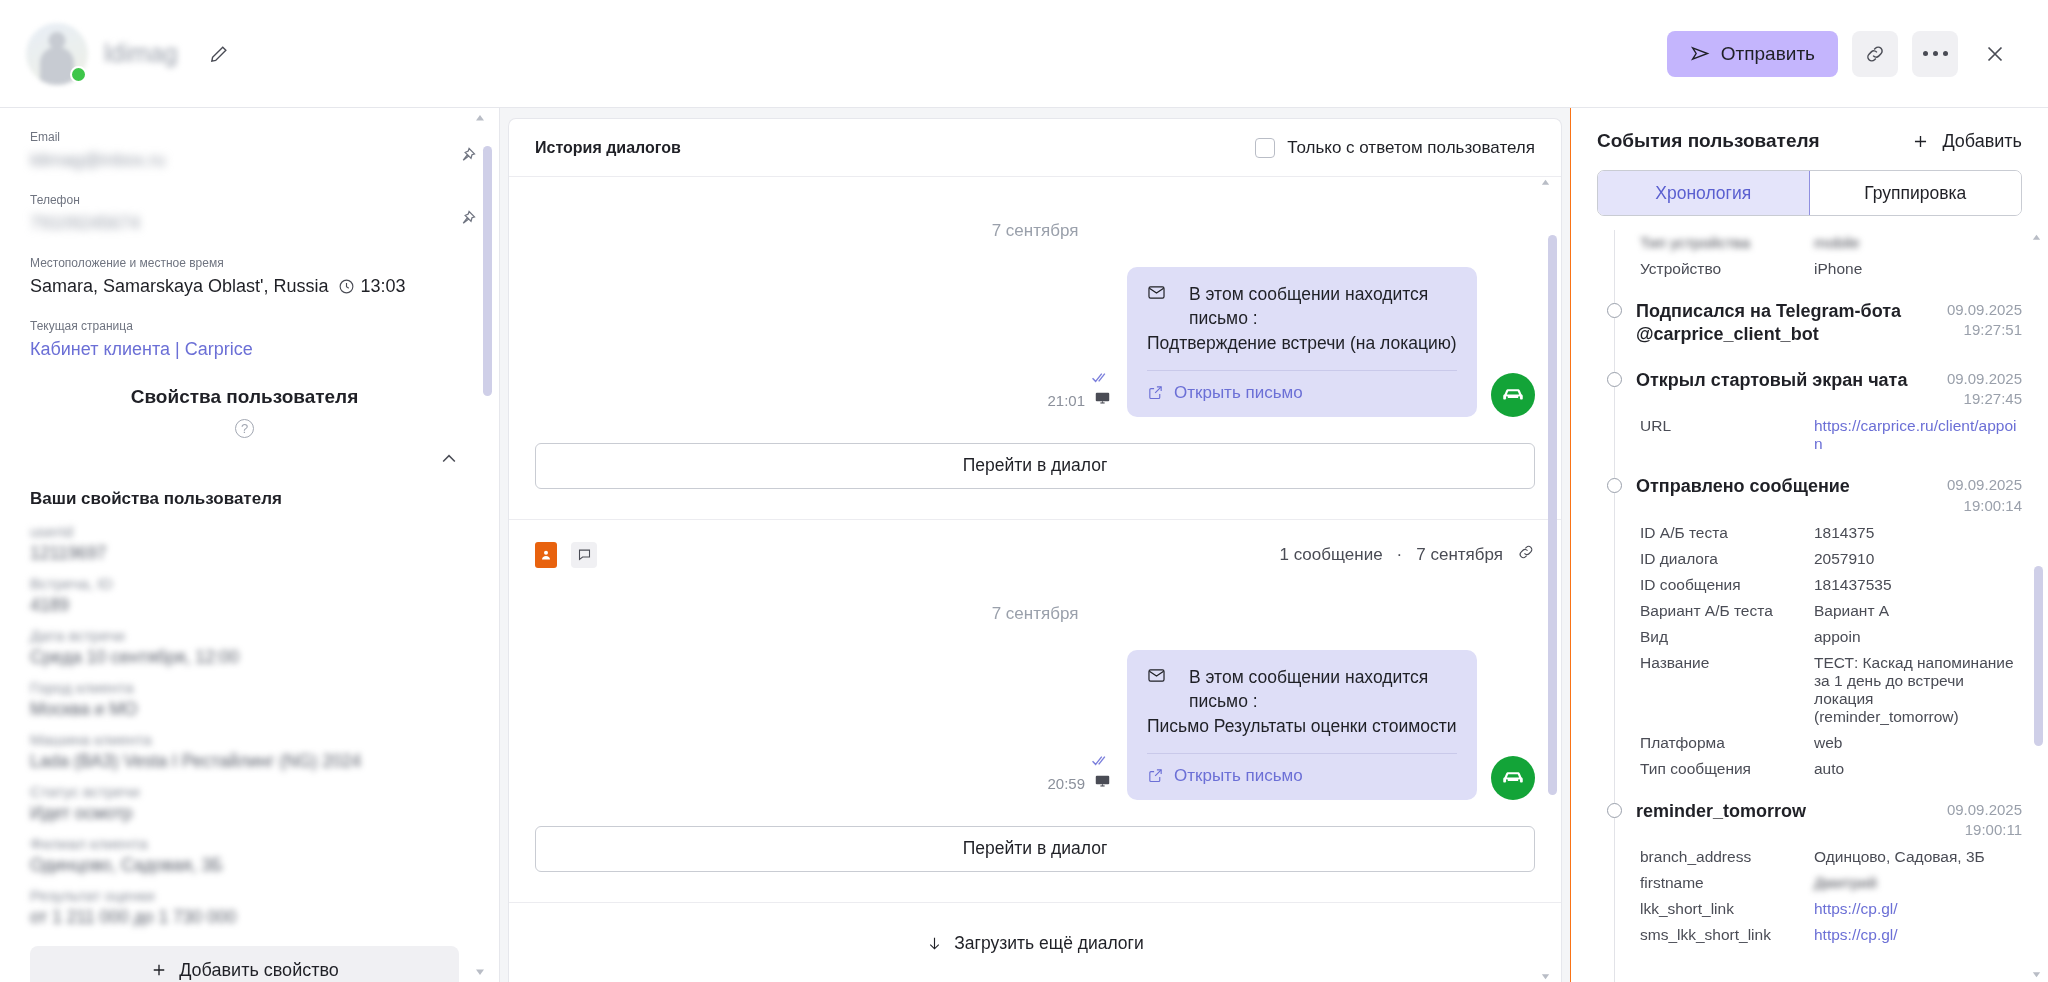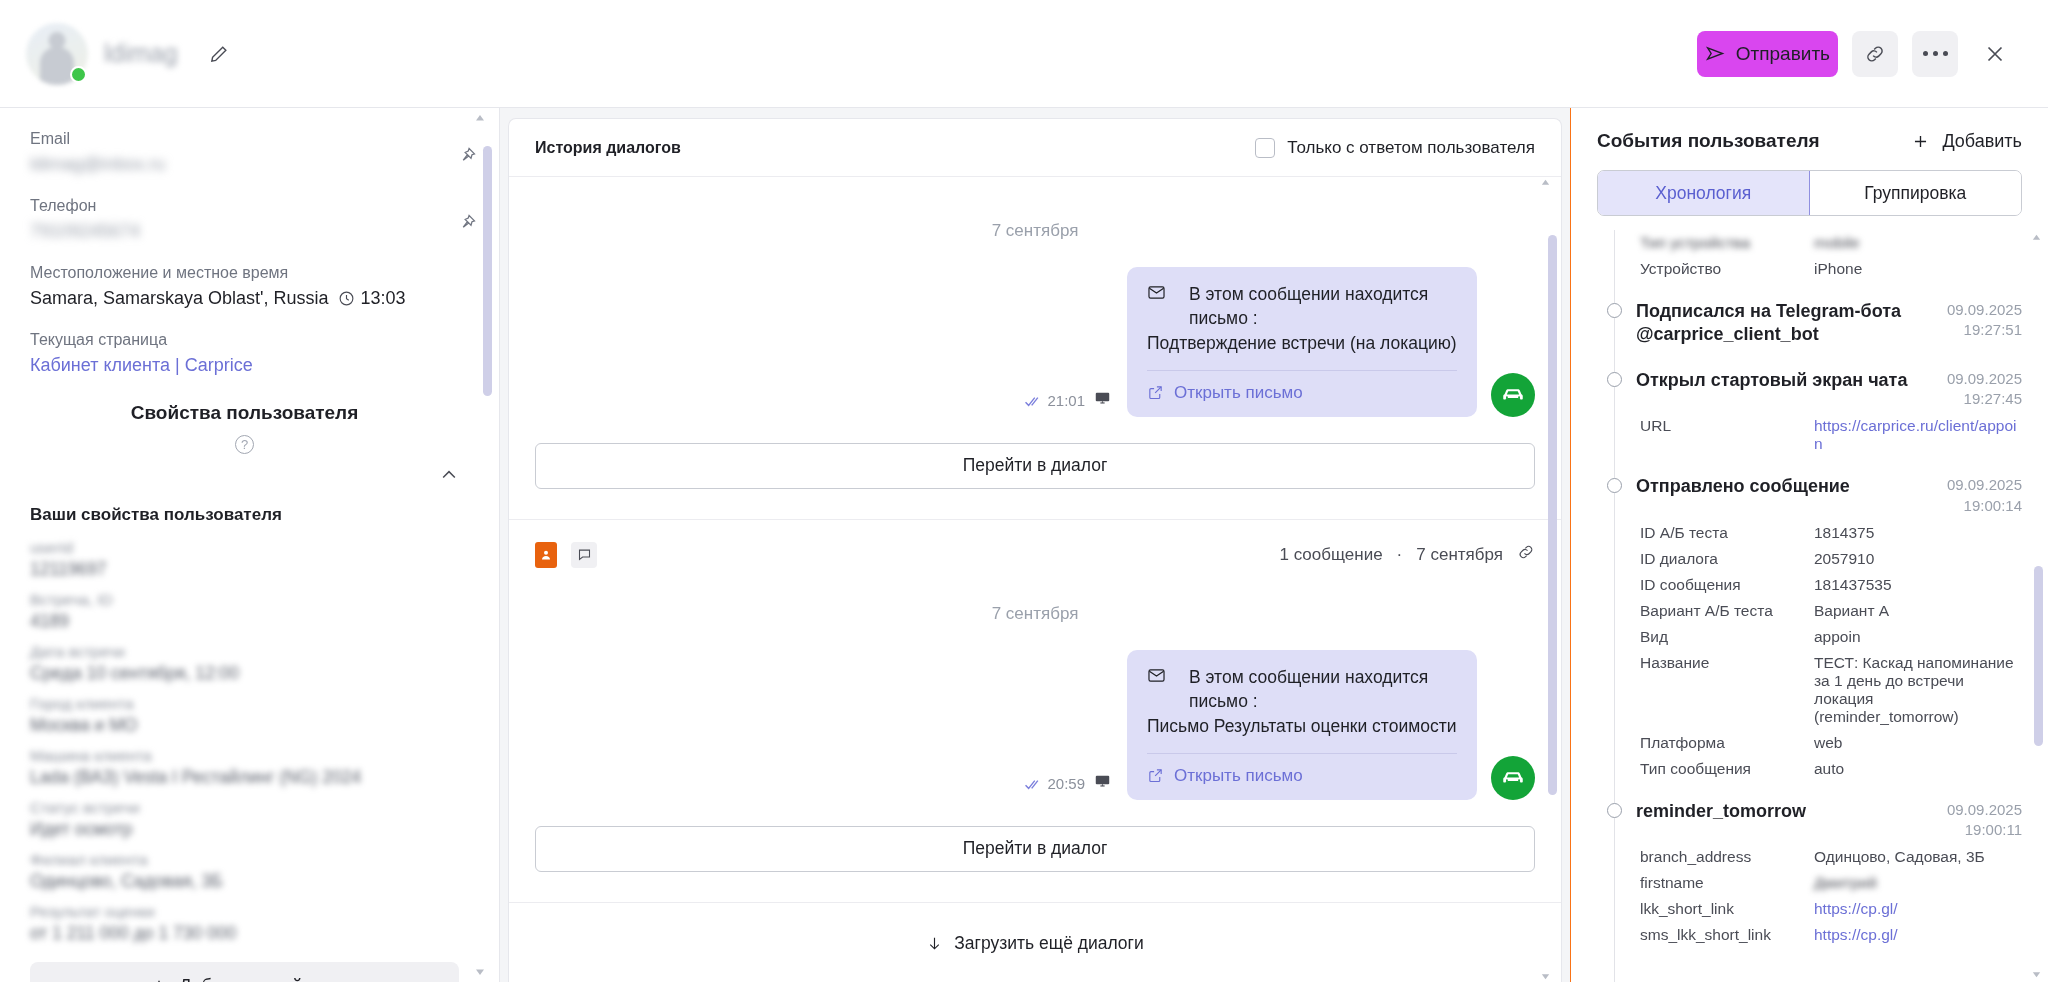--- a/index.html
+++ b/index.html
@@ -49,22 +49,22 @@
     user-select:none;
   }
   .edit-btn {
     margin-left: 24px; width: 34px; height: 34px;
     display:flex;align-items:center;justify-content:center;
     border-radius:6px; cursor:pointer;
   }
   .topbar-spacer { flex: 1 1 auto; }
   .btn-send {
     display:flex; align-items:center; gap:10px;
-    height:46px; padding: 0 8px;
-    background:#d946ef; border-radius:8px; border:none;
+    height:46px; padding: 0 23px;
+    background:#c4b5fd; border-radius:8px; border:none;
     font-size:19px; color:#1f2026; cursor:pointer;
     font-family: inherit;
   }
   .icon-sq {
     width:46px;height:46px;border-radius:8px;background:#f0f0f3;
     display:flex;align-items:center;justify-content:center;cursor:pointer;
     margin-left:14px;
   }
   .icon-plain{
     width:46px;height:46px;border-radius:8px;background:transparent;
@@ -78,21 +78,21 @@
   .body { flex:1 1 auto; display:flex; min-height:0; background:#f4f5f7; }
 
   
   .left {
     width: 500px; flex: 0 0 500px;
     background:#fff; border-right:1px solid #e6e7ec;
     position:relative; overflow:hidden;
   }
   .left-inner { padding: 22px 40px 0 30px; height:100%; }
   .field { position:relative; margin-bottom: 22px; }
-  .field-label { font-size:16px; color:#6f7480; margin-bottom:6px; }
+  .field-label { font-size:12px; color:#6f7480; margin-bottom:6px; }
   .field-value { font-size:18px; color:#1f2026; }
   .redacted { filter: blur(4px); color:#9aa0ab; user-select:none; }
   .pin {
     position:absolute; right:-18px; top:16px; cursor:pointer;
   }
   .loc-row { display:flex; align-items:center; gap:9px; font-size:18px; }
   .loc-time { display:flex; align-items:center; gap:6px; }
   .link-violet { color:#6b6fd6; font-size:18px; text-decoration:none; cursor:pointer; }
 
   .section-head {
@@ -145,21 +145,21 @@
   .chk-wrap { margin-left:auto; display:flex; align-items:center; gap:12px; cursor:pointer; }
   .chk { width:20px;height:20px;border:1.6px solid #b9bdc6; border-radius:4px; background:#fff; }
   .chk-label { font-size:17px; color:#1f2026; }
 
   .chat { flex:1 1 auto; overflow:hidden; position:relative; padding: 0 0 0 0; }
   .chat-scroll { height:100%; padding: 8px 26px 0 26px; }
   .day-sep { text-align:center; font-size:17px; color:#9aa0ab; margin: 36px 0 26px 0; }
 
   .msg-row { display:flex; align-items:flex-end; justify-content:flex-end; gap:14px; }
   .meta-col {
-    display:flex; align-items:flex-end;
+    display:flex; flex-direction:column; align-items:flex-end;
     gap:3px; padding-bottom:6px; margin-right:2px;
   }
   .checks { color:#7b7fdc; line-height:1; }
   .meta-time-row{ display:flex; align-items:center; gap:9px; }
   .msg-time{ font-size:15px; color:#8b909b; }
   .bubble {
     background:#dedef7; border-radius:10px; padding:16px 20px 14px 20px;
     max-width:350px; min-width:300px;
   }
   .bubble-line1 { display:flex; align-items:flex-start; gap:23px; font-size:17.5px; color:#1f2026; line-height:1.35; }

